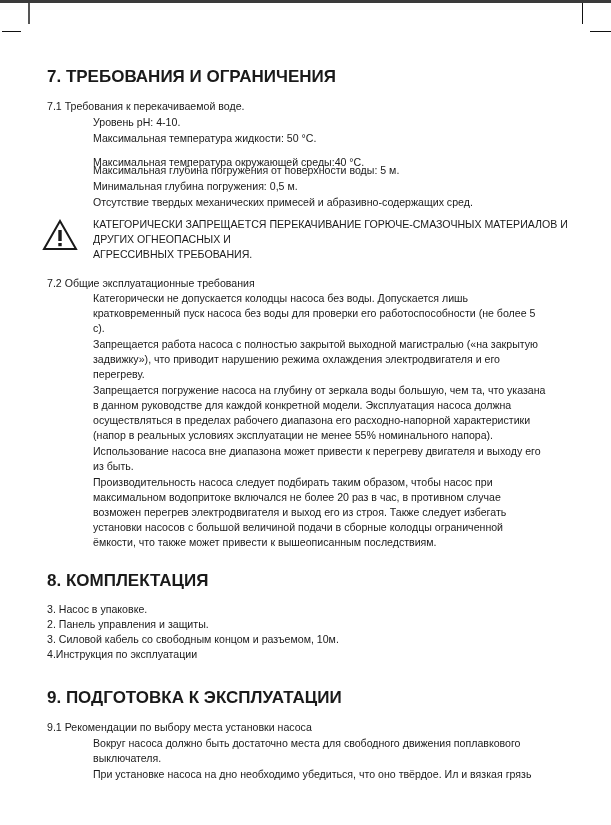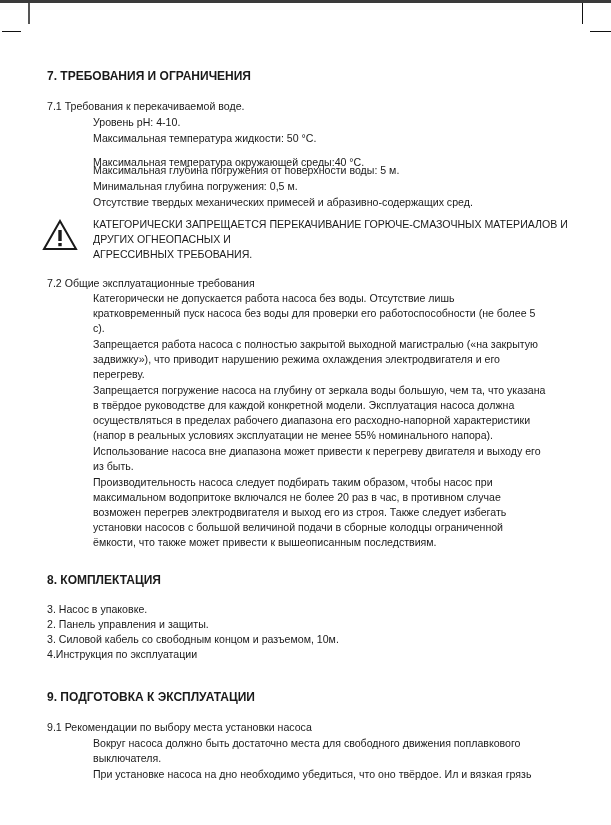--- a/index.html
+++ b/index.html
@@ -10,21 +10,21 @@
       font-size: 10.6px;
     }
     .topband { position: absolute; left: 0; top: 0; width: 611px; height: 3px; background: #3a3a3a; }
     .crop { position: absolute; background: #111; }
     .crop.v-left { left: 28px; top: 3px; width: 2px; height: 21px; background:#555; }
     .crop.h-left { left: 2px; top: 31px; width: 19px; height: 1px; }
     .crop.v-right { left: 582px; top: 3px; width: 1px; height: 21px; }
     .crop.h-right { left: 590px; top: 31px; width: 21px; height: 1px; }
 
     .line { position: absolute; white-space: nowrap; line-height: 13px; }
-    .h { font-weight: bold; font-size: 12px; }
+    .h { font-weight: bold; font-size: 17px; }
     .l0 { left: 47px; }
     .l1 { left: 93px; }
     .warn-text { left: 93px; }
 
     .warn-icon { position: absolute; left: 42px; top: 219px; width: 36px; height: 32px; }
   </style>
 </head>
 <body>
 
 <div class="topband"></div>
@@ -46,28 +46,28 @@
 <svg class="warn-icon" viewBox="0 0 36 32">
   <polygon points="18,2 34,30 2,30" fill="none" stroke="#1a1a1a" stroke-width="2" stroke-linejoin="miter"></polygon>
   <rect x="16.3" y="11" width="3.4" height="11" fill="#1a1a1a"></rect>
   <rect x="16.3" y="24" width="3.4" height="3.2" fill="#1a1a1a"></rect>
 </svg>
 <div class="line warn-text" style="top:218px">КАТЕГОРИЧЕСКИ ЗАПРЕЩАЕТСЯ ПЕРЕКАЧИВАНИЕ ГОРЮЧЕ-СМАЗОЧНЫХ МАТЕРИАЛОВ И</div>
 <div class="line warn-text" style="top:233px">ДРУГИХ ОГНЕОПАСНЫХ И</div>
 <div class="line warn-text" style="top:248px">АГРЕССИВНЫХ ТРЕБОВАНИЯ.</div>
 
 <div class="line l0" style="top:277px">7.2 Общие эксплуатационные требования</div>
-<div class="line l1" style="top:292px">Категорически не допускается работа насоса без воды. Отсутствие лишь</div>
+<div class="line l1" style="top:292px">Категорически не допускается колодцы насоса без воды. Допускается лишь</div>
 <div class="line l1" style="top:307px">кратковременный пуск насоса без воды для проверки его работоспособности (не более 5</div>
 <div class="line l1" style="top:322px">с).</div>
 <div class="line l1" style="top:338px">Запрещается работа насоса с полностью закрытой выходной магистралью («на закрытую</div>
 <div class="line l1" style="top:353px">задвижку»), что приводит нарушению режима охлаждения электродвигателя и его</div>
 <div class="line l1" style="top:368px">перегреву.</div>
 <div class="line l1" style="top:384px">Запрещается погружение насоса на глубину от зеркала воды большую, чем та, что указана</div>
-<div class="line l1" style="top:399px">в твёрдое руководстве для каждой конкретной модели. Эксплуатация насоса должна</div>
+<div class="line l1" style="top:399px">в данном руководстве для каждой конкретной модели. Эксплуатация насоса должна</div>
 <div class="line l1" style="top:414px">осуществляться в пределах рабочего диапазона его расходно-напорной характеристики</div>
 <div class="line l1" style="top:429px">(напор в реальных условиях эксплуатации не менее 55% номинального напора).</div>
 <div class="line l1" style="top:445px">Использование насоса вне диапазона может привести к перегреву двигателя и выходу его</div>
 <div class="line l1" style="top:460px">из быть.</div>
 <div class="line l1" style="top:476px">Производительность насоса следует подбирать таким образом, чтобы насос при</div>
 <div class="line l1" style="top:491px">максимальном водопритоке включался не более 20 раз в час, в противном случае</div>
 <div class="line l1" style="top:506px">возможен перегрев электродвигателя и выход его из строя. Также следует избегать</div>
 <div class="line l1" style="top:521px">установки насосов с большой величиной подачи в сборные колодцы ограниченной</div>
 <div class="line l1" style="top:536px">ёмкости, что также может привести к вышеописанным последствиям.</div>
 

